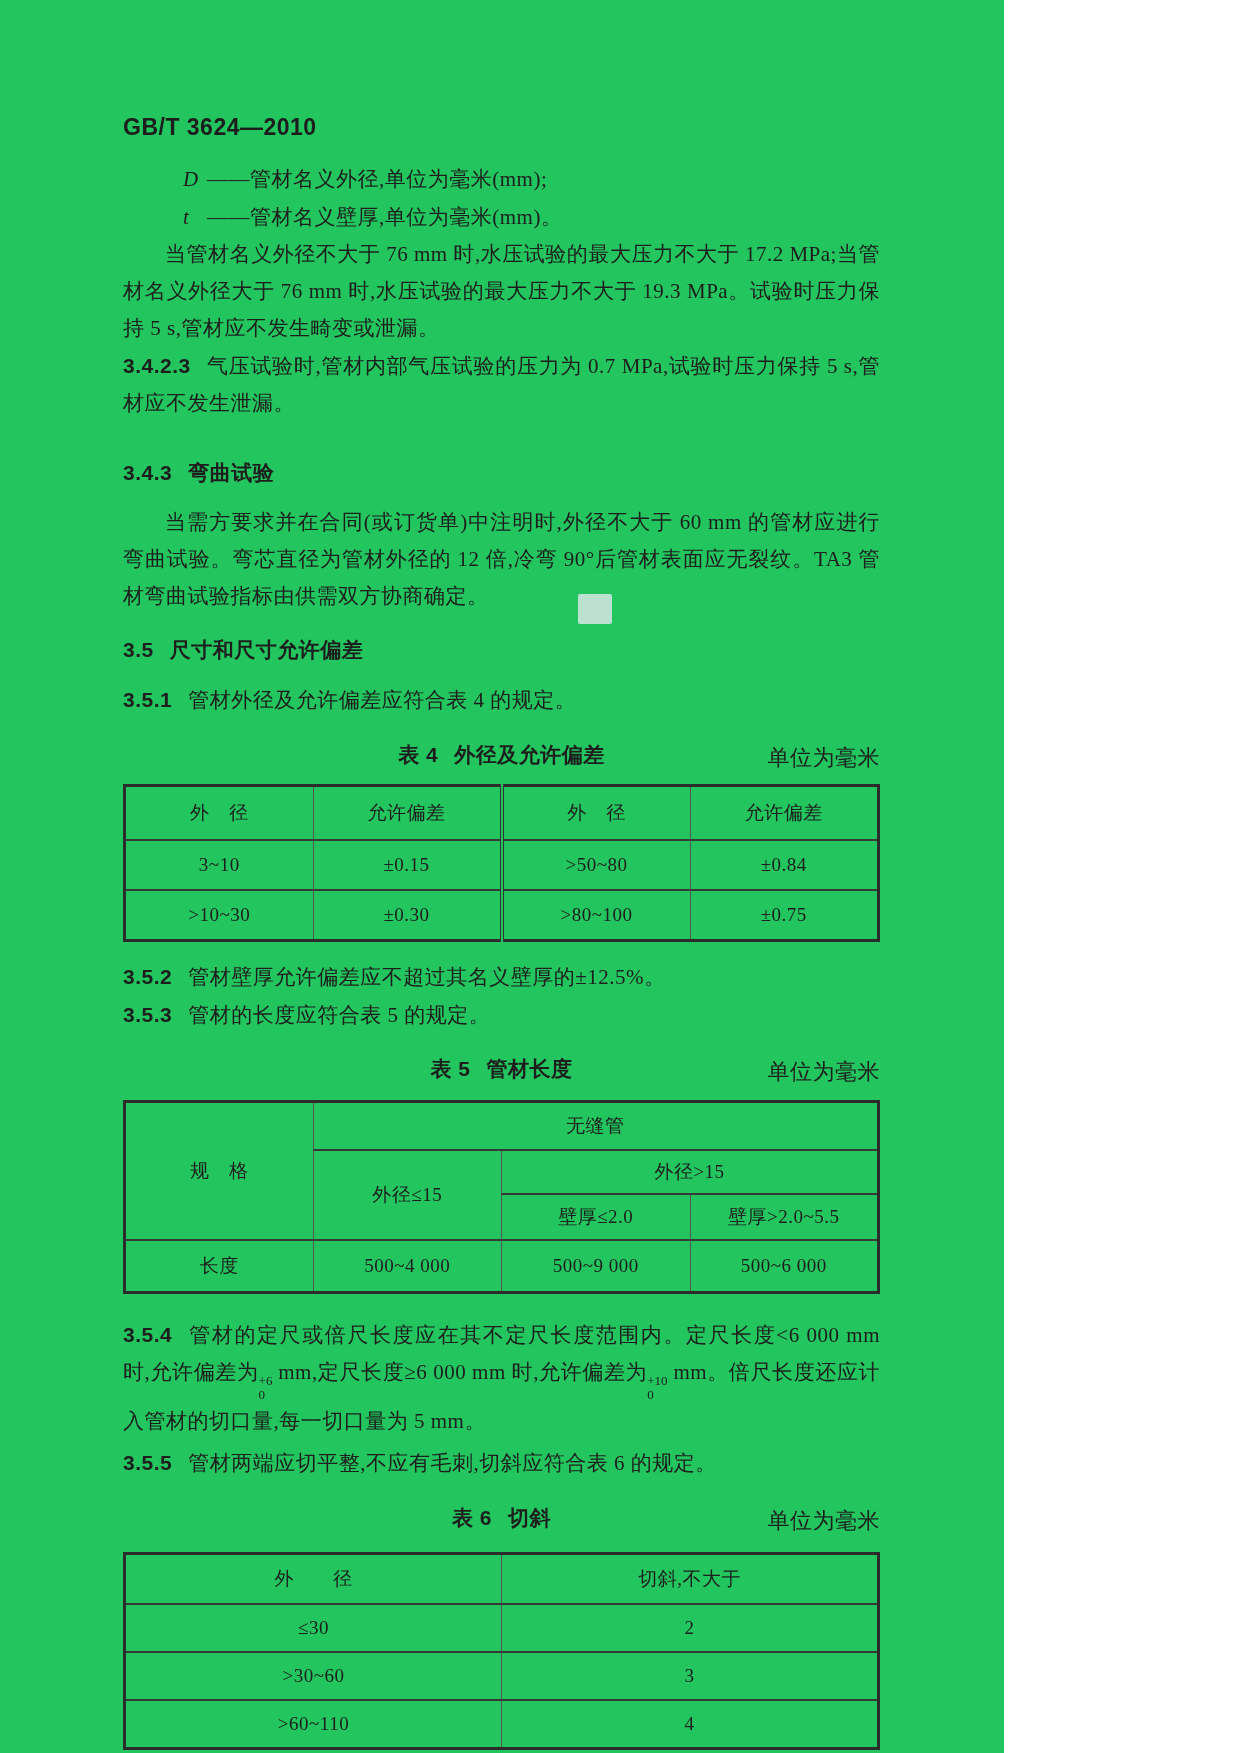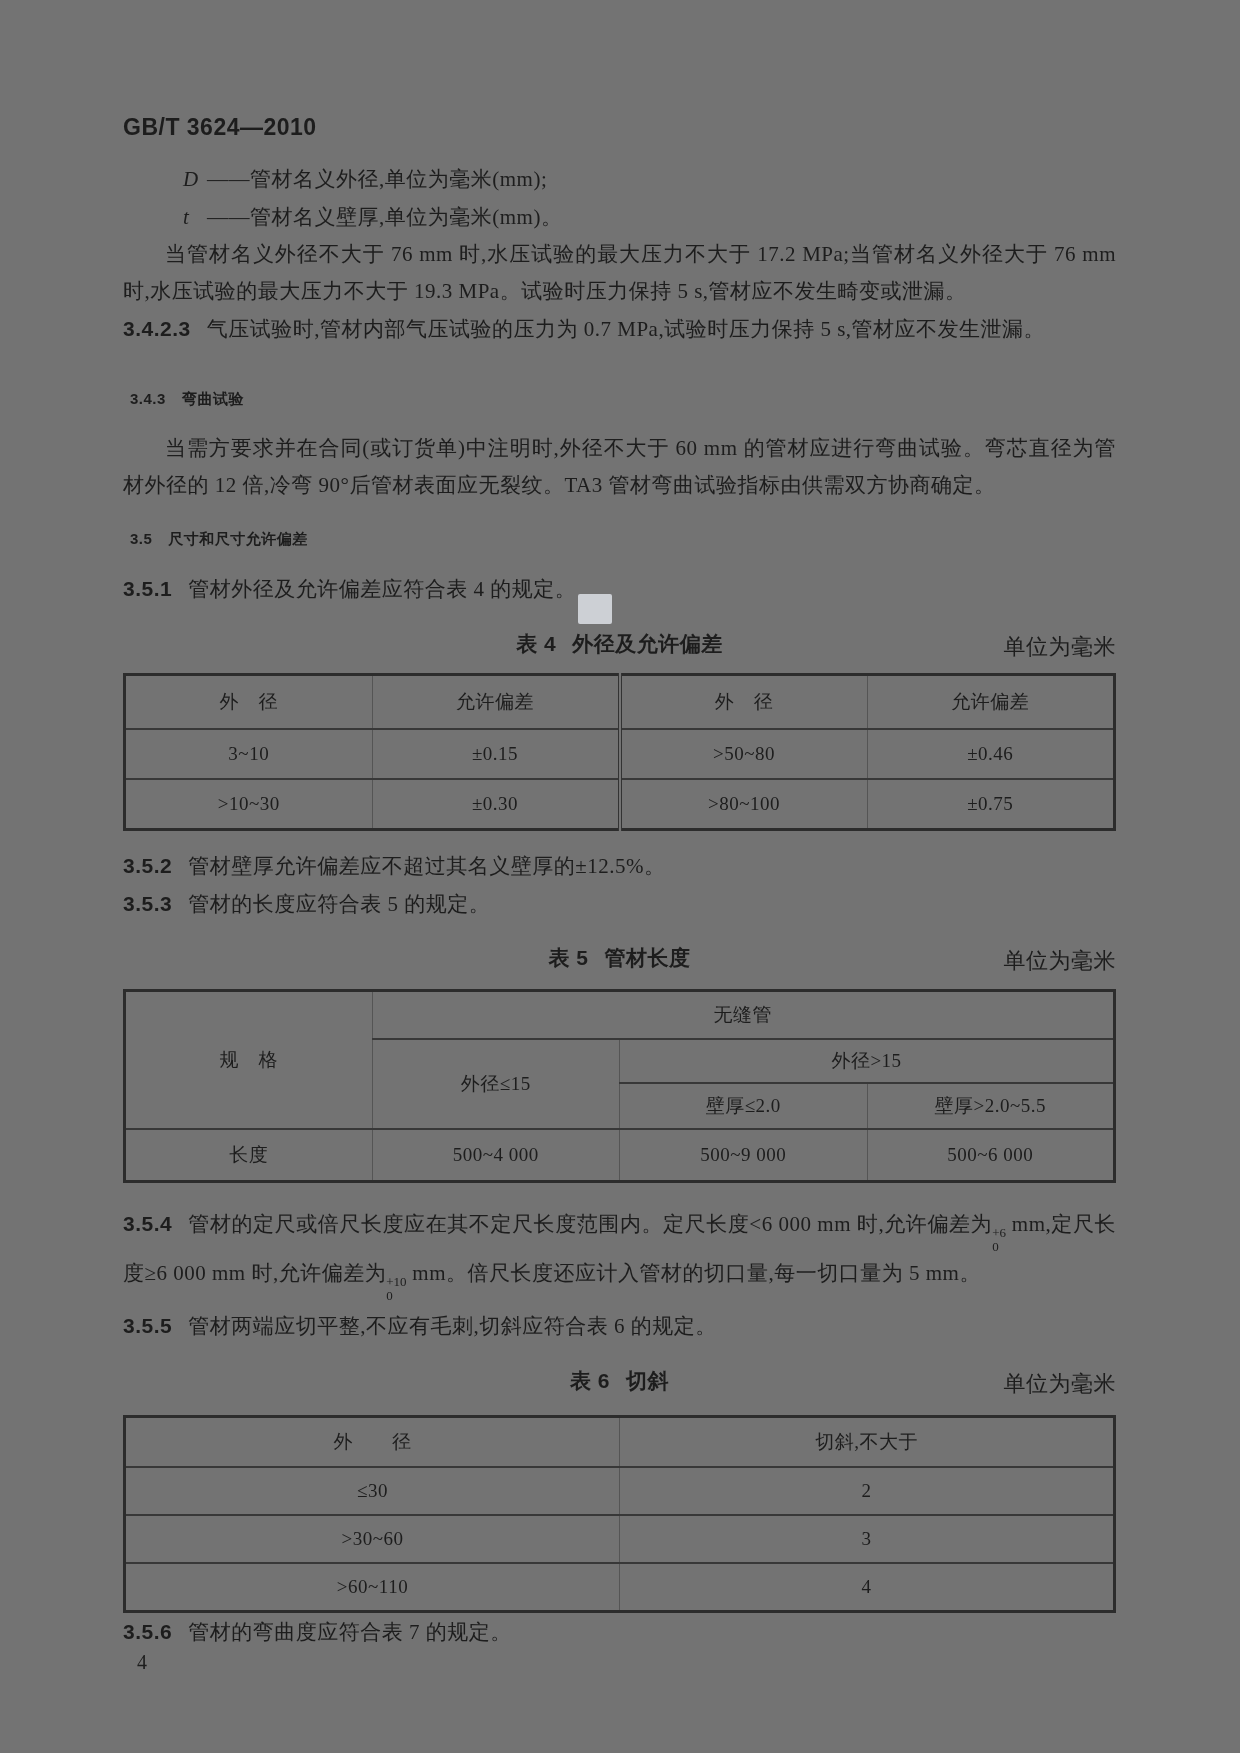--- a/index.html
+++ b/index.html
@@ -1,19 +1,19 @@
 <!DOCTYPE html>
 <html><head>
 <meta charset="utf-8">
 <style>
   html,body{margin:0;padding:0;background:#ffffff;}
   .page{
     position:relative;
-    width:1240px;height:1753px;
-    background:#737373;
+    width:1004px;height:1753px;
+    background:#22c55e;
     font-family:"Liberation Serif","DejaVu Serif",serif;
     color:#1d1d1d;
     overflow:hidden;
     letter-spacing:.5px;
   }
   .content{padding:0 124px 0 123px;}
   .doc-header{
     margin-top:112px;
     font-family:"Liberation Sans","DejaVu Sans",sans-serif;
     font-weight:700;font-size:23px;line-height:30px;
@@ -26,23 +26,23 @@
   .sym{font-style:italic;display:inline-block;min-width:24px;}
   .para{
     margin:0;font-size:21px;line-height:37px;text-align:justify;
   }
   .indent{text-indent:2em;}
   .secnum{
     font-family:"Liberation Sans","DejaVu Sans",sans-serif;
     font-weight:700;margin-right:16px;white-space:nowrap;
   }
   .heading{
-    margin:7px;
-    font-family:"Liberation Sans","DejaVu Sans",sans-serif;
-    font-weight:700;font-size:15px;line-height:37px;
+    margin:0;
+    font-family:"Liberation Sans","DejaVu Sans",sans-serif;
+    font-weight:700;font-size:21px;line-height:37px;
   }
   .tcap{
     position:relative;text-align:center;
     font-family:"Liberation Sans","DejaVu Sans",sans-serif;
     font-weight:700;font-size:21px;line-height:37px;
   }
   .tcap-label{margin-right:16px;}
   .tcap-unit{
     position:absolute;right:0;top:3px;
     font-family:"Liberation Serif","DejaVu Serif",serif;
@@ -134,21 +134,21 @@
           <tr class="hrow">
         <td>外　径</td>
         <td>允许偏差</td>
         <td class="dbl">外　径</td>
         <td>允许偏差</td>
       </tr>
       <tr class="drow">
         <td>3~10</td>
         <td>±0.15</td>
         <td class="dbl">&gt;50~80</td>
-        <td>±0.46</td>
+        <td>±0.84</td>
       </tr>
       <tr class="drow">
         <td>&gt;10~30</td>
         <td>±0.30</td>
         <td class="dbl">&gt;80~100</td>
         <td>±0.75</td>
       </tr>
     </tbody>
       </table>
 

